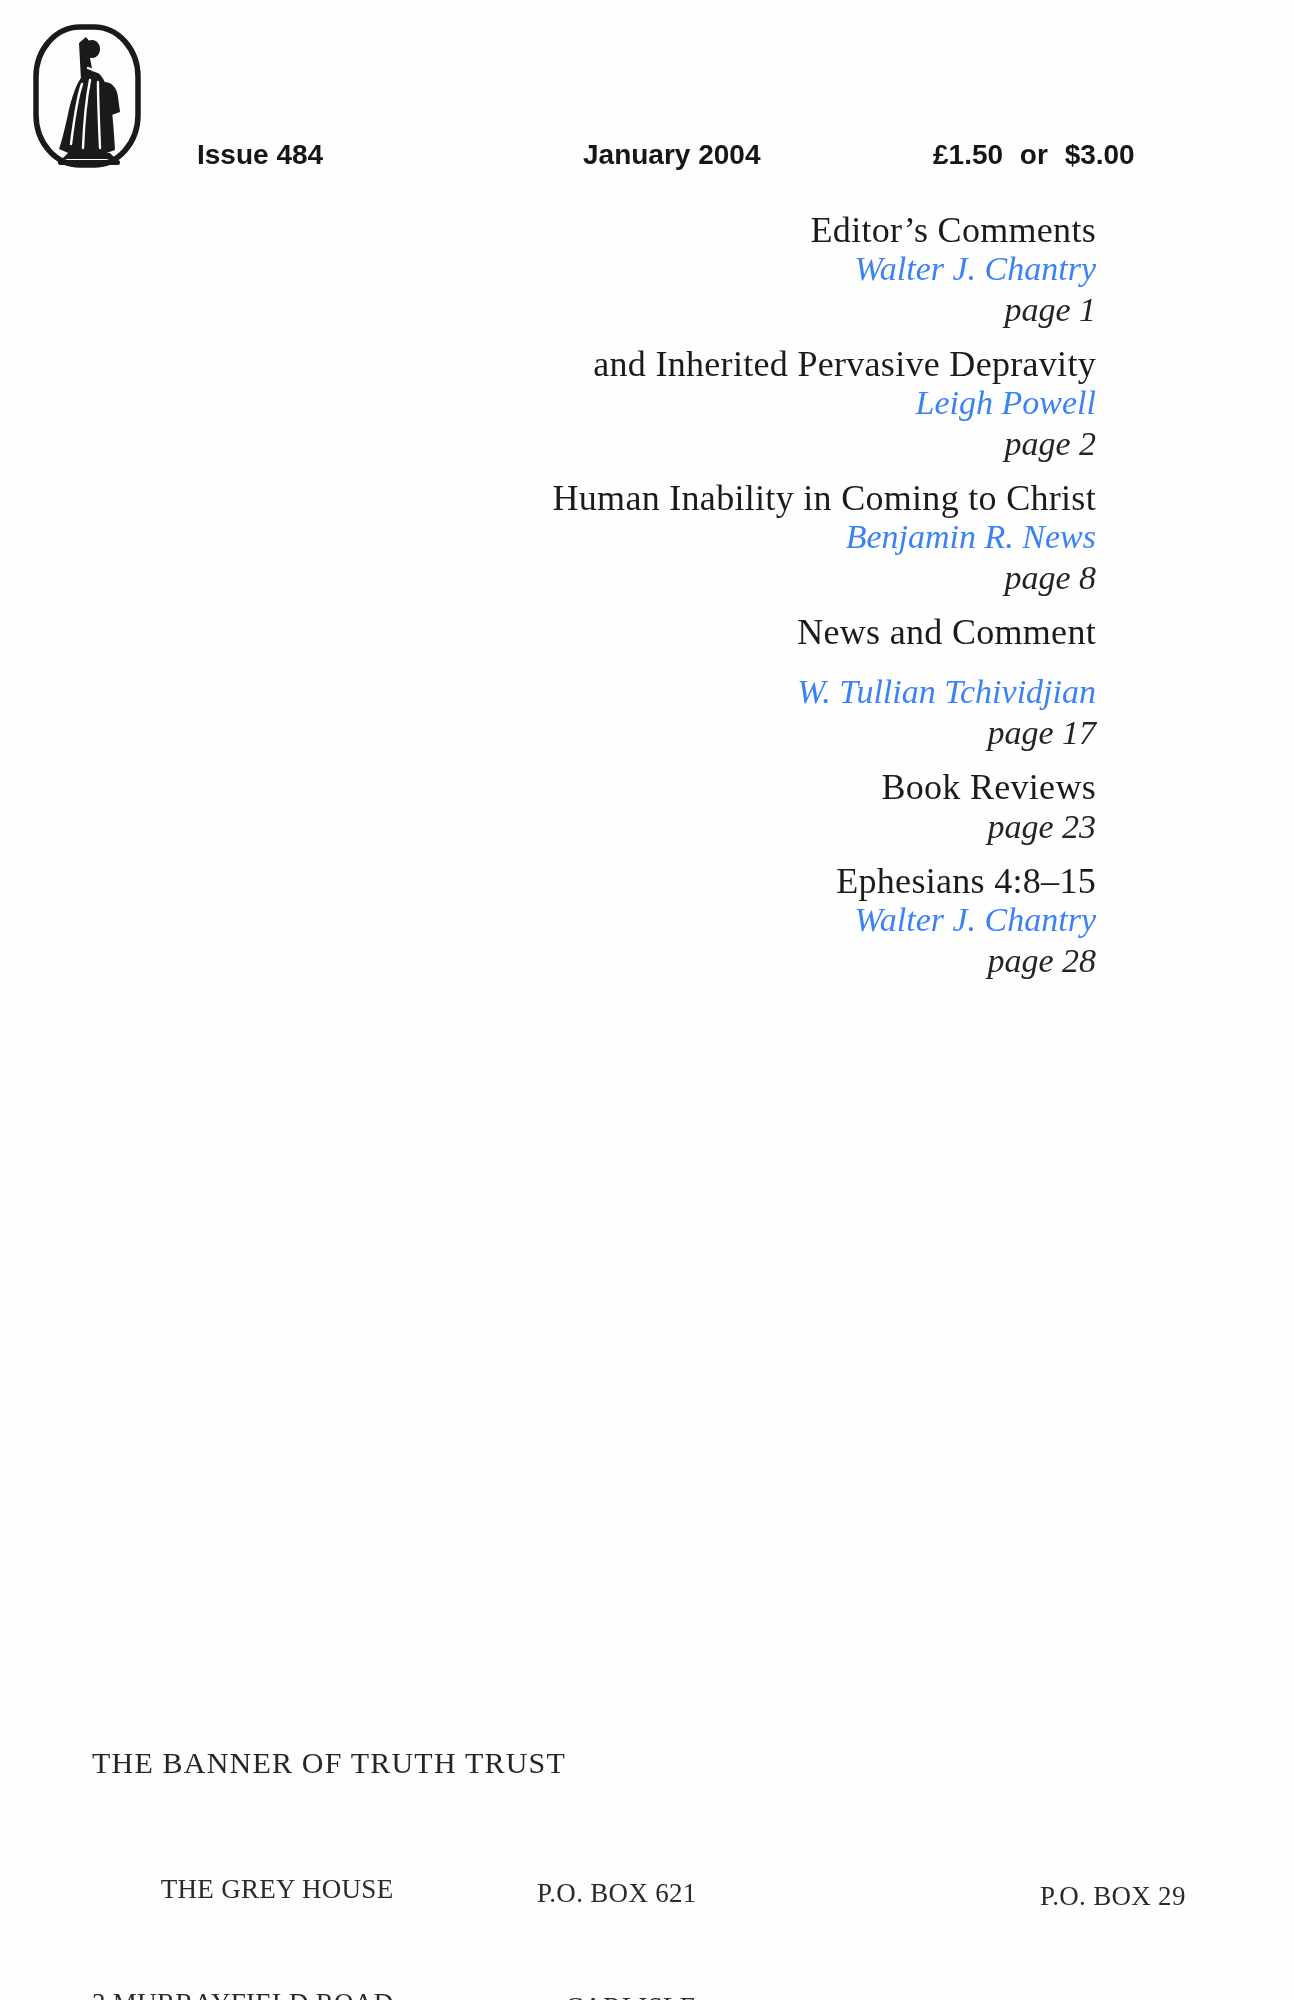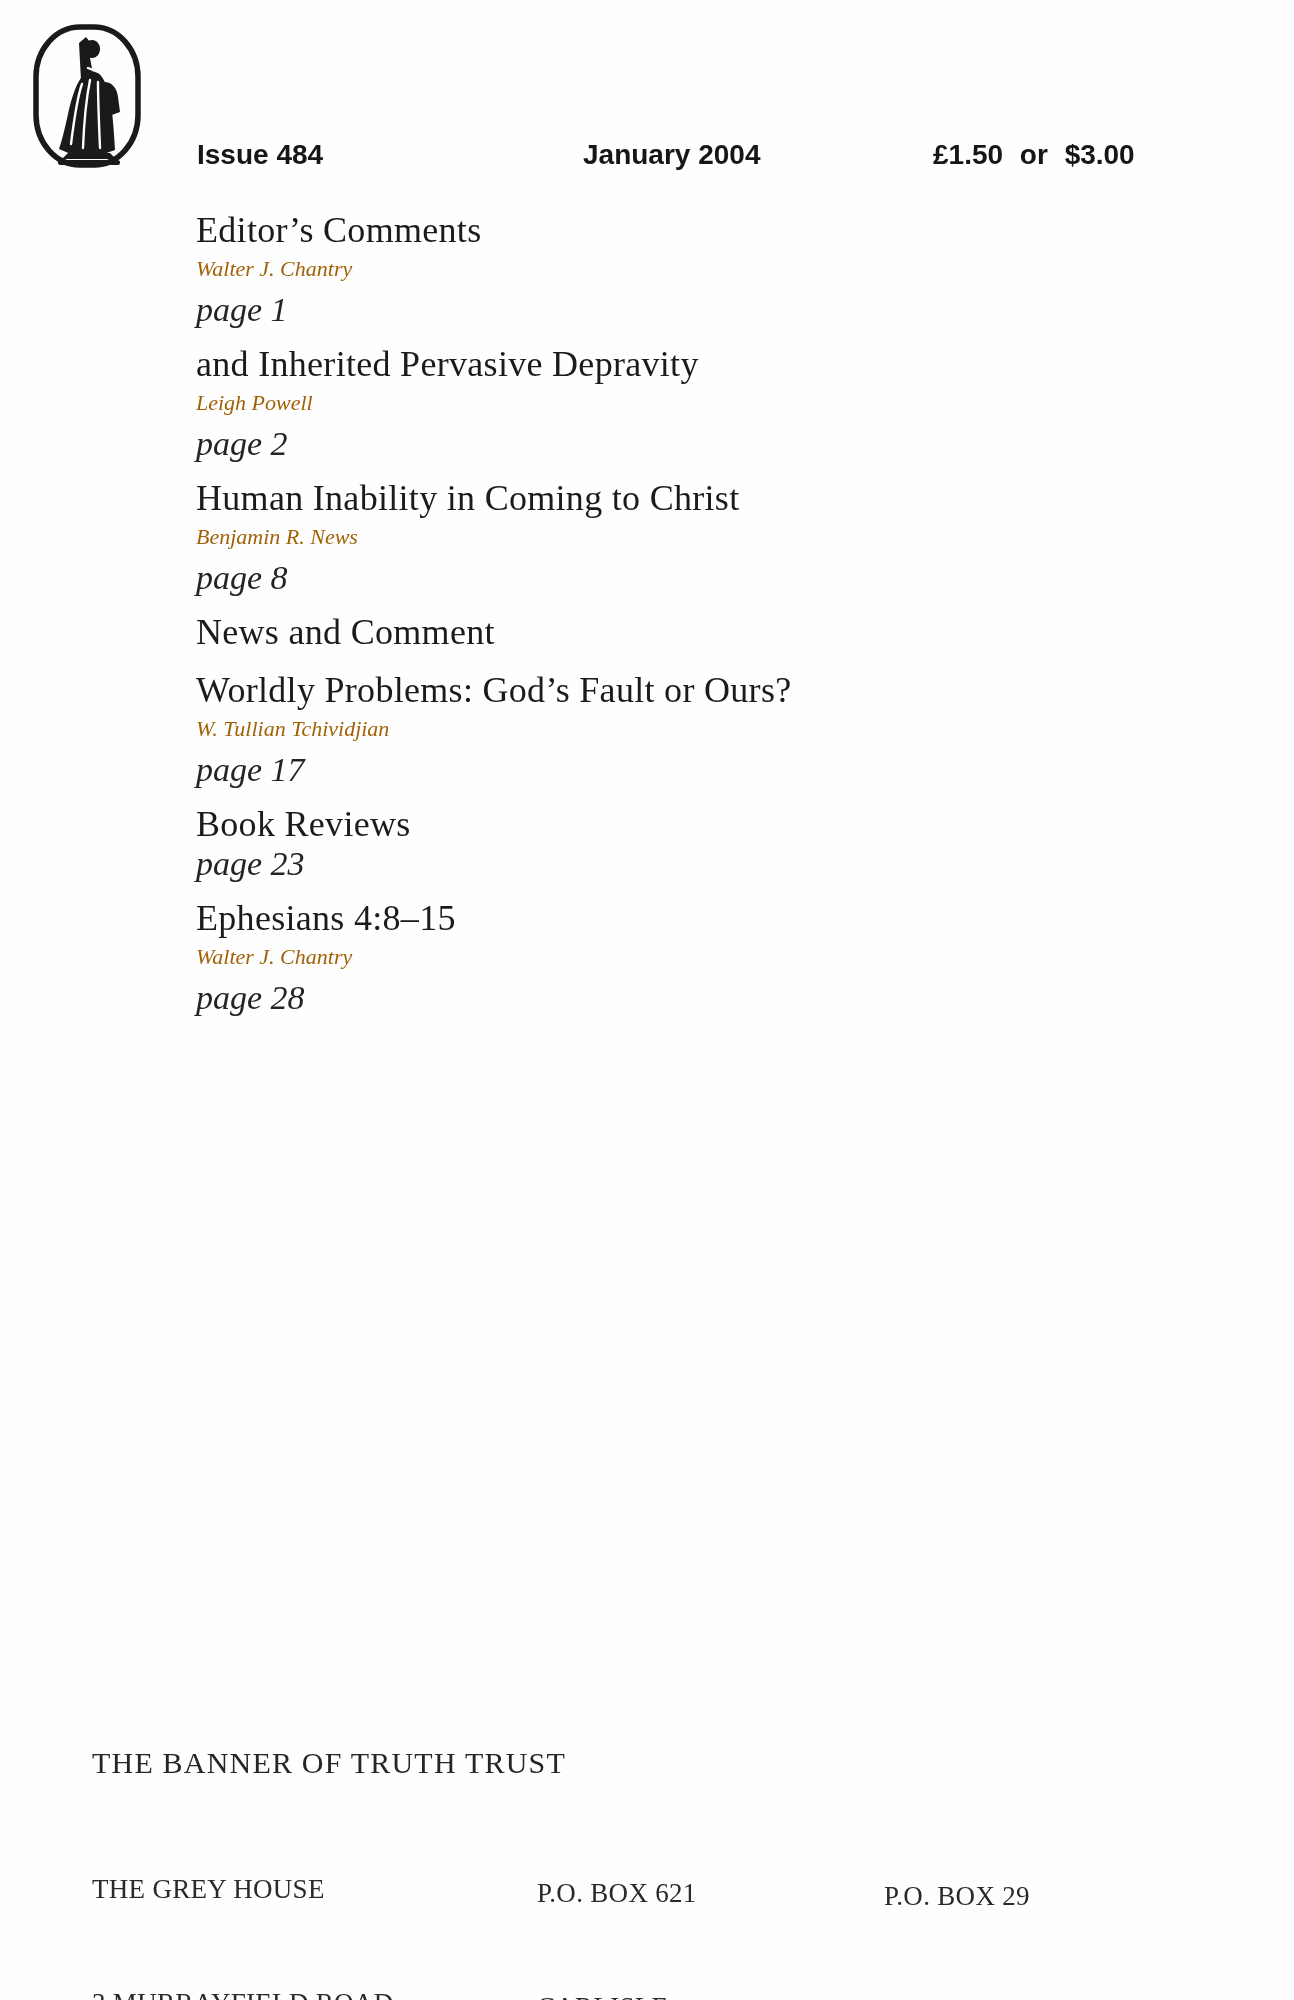--- a/index.html
+++ b/index.html
@@ -1,35 +1,35 @@
 <!DOCTYPE html>
 <html><head>
 <meta charset="utf-8">
 <style>
   html,body{margin:0;padding:0;background:#e8e8e8;}
   .page{
     position:relative;width:1294px;height:2000px;background:#fefefe;
     margin:0 auto;overflow:hidden;
-    font-family:"Liberation Serif","DejaVu Serif",serif;color:#1d1d1b;
+    font-family:"Liberation Serif","DejaVu Serif",serif;color:#1d1d1b;text-align:right;
   }
   
   .logo{position:absolute;left:30px;top:22px;width:114px;height:148px;}
   .hdr{
     position:absolute;top:139px;
     font-family:"Liberation Sans","DejaVu Sans",sans-serif;
     font-weight:bold;font-size:28px;color:#161616;white-space:pre;
   }
   .hdr-issue{left:197px;}
   .hdr-date{left:583px;}
   .hdr-price{left:933px;word-spacing:9px;}
   
   .toc{position:absolute;left:196px;top:212px;width:900px;}
   .toc-entry{margin-bottom:21px;}
   .toc-title{font-size:36px;line-height:37px;letter-spacing:.3px;color:#1b1b1a;}
-  .toc-author{font-style:italic;font-size:22px;line-height:40px;color:#a16207;}
+  .toc-author{font-style:italic;font-size:34px;line-height:40px;color:#3b82f6;}
   .toc-page{font-style:italic;font-size:34px;line-height:30px;margin-top:6px;color:#242422;}
   
   .pub-name{position:absolute;left:92px;top:1746px;font-size:30px;letter-spacing:1.2px;color:#262624;}
   .addr{position:absolute;font-size:27px;line-height:38px;white-space:pre;color:#2a2a28;letter-spacing:.3px;}
   .addr-uk{left:92px;top:1794px;}
   .addr-us{left:537px;top:1798px;}
   .addr-au{left:884px;top:1801px;}
 </style>
 </head>
 <body>
@@ -94,21 +94,20 @@
       <div class="toc-title">Human Inability in Coming to Christ</div>
       <div class="toc-author">Benjamin R. News</div>
       <div class="toc-page">page 8</div>
     </div>
 
     <div class="toc-entry">
       <div class="toc-title">News and Comment</div>
     </div>
 
     <div class="toc-entry">
-      <div class="toc-title">Worldly Problems: God’s Fault or Ours?</div>
       <div class="toc-author">W. Tullian Tchividjian</div>
       <div class="toc-page">page 17</div>
     </div>
 
     <div class="toc-entry">
       <div class="toc-title">Book Reviews</div>
       <div class="toc-page">page 23</div>
     </div>
 
     <div class="toc-entry">

